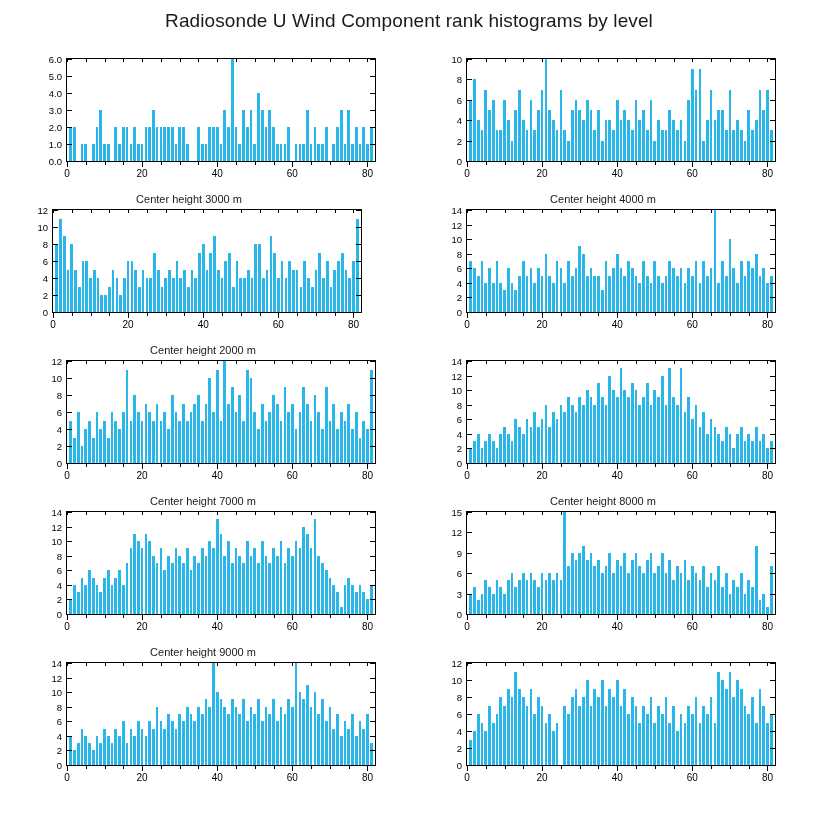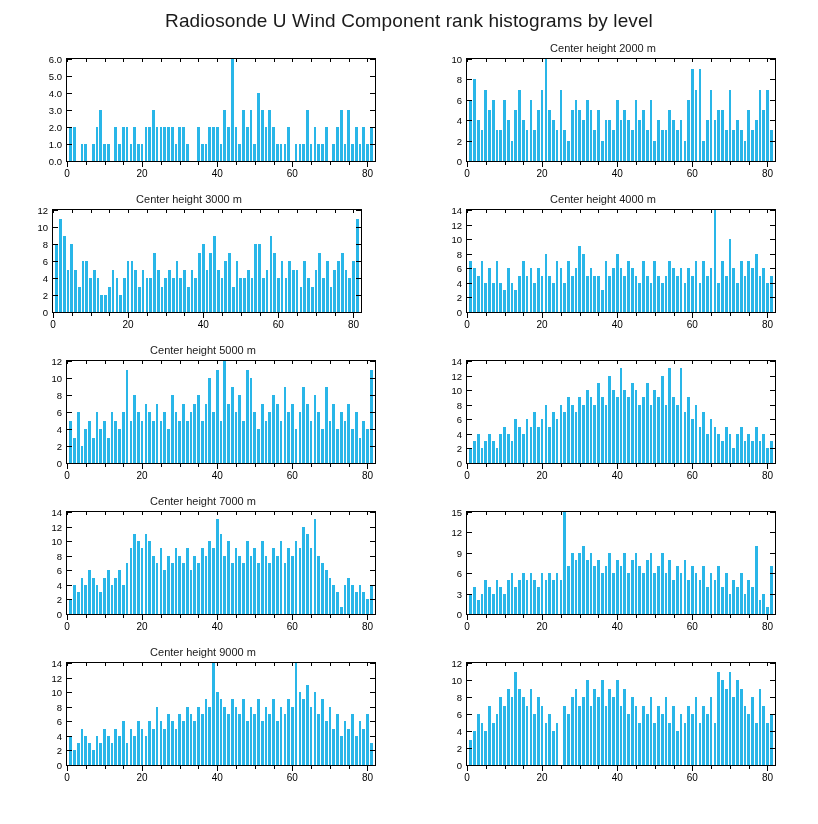--- a/index.html
+++ b/index.html
@@ -275,21 +275,20 @@
           <div class="xtick-mark" style="left: 301.488px;"></div>
           <div class="xtick-mark top" style="left: 301.488px;"></div>
           <div class="xtick-label" style="left: 1px;">0</div>
           <div class="xtick-label" style="left: 76.122px;">20</div>
           <div class="xtick-label" style="left: 151.244px;">40</div>
           <div class="xtick-label" style="left: 226.366px;">60</div>
           <div class="xtick-label" style="left: 301.488px;">80</div>
         </div>
       </div>
       <div class="panel" style="left: 418px; top: 42px;">
-        <div class="panel-title">Center height 2000 m</div>
         <div class="plotbox">
           <div class="bars">
             <div class="bar" style="left: 2.4039px; width: 2.70439px; height: 61.2px; background: rgb(41, 182, 232);"></div>
             <div class="bar" style="left: 6.16px; width: 2.70439px; height: 81.6px; background: rgb(41, 182, 232);"></div>
             <div class="bar" style="left: 9.9161px; width: 2.70439px; height: 40.8px; background: rgb(41, 182, 232);"></div>
             <div class="bar" style="left: 13.6722px; width: 2.70439px; height: 30.6px; background: rgb(41, 182, 232);"></div>
             <div class="bar" style="left: 17.4283px; width: 2.70439px; height: 71.4px; background: rgb(41, 182, 232);"></div>
             <div class="bar" style="left: 21.1844px; width: 2.70439px; height: 51px; background: rgb(41, 182, 232);"></div>
             <div class="bar" style="left: 24.9405px; width: 2.70439px; height: 61.2px; background: rgb(41, 182, 232);"></div>
             <div class="bar" style="left: 28.6966px; width: 2.70439px; height: 30.6px; background: rgb(41, 182, 232);"></div>
@@ -731,21 +730,21 @@
           <div class="xtick-mark" style="left: 301.488px;"></div>
           <div class="xtick-mark top" style="left: 301.488px;"></div>
           <div class="xtick-label" style="left: 1px;">0</div>
           <div class="xtick-label" style="left: 76.122px;">20</div>
           <div class="xtick-label" style="left: 151.244px;">40</div>
           <div class="xtick-label" style="left: 226.366px;">60</div>
           <div class="xtick-label" style="left: 301.488px;">80</div>
         </div>
       </div>
       <div class="panel" style="left: 18px; top: 344px;">
-        <div class="panel-title">Center height 5000 m</div>
+        <div class="panel-title">Center height 2000 m</div>
         <div class="plotbox">
           <div class="bars">
             <div class="bar" style="left: 2.4039px; width: 2.70439px; height: 42.5px; background: rgb(41, 182, 232);"></div>
             <div class="bar" style="left: 6.16px; width: 2.70439px; height: 25.5px; background: rgb(41, 182, 232);"></div>
             <div class="bar" style="left: 9.9161px; width: 2.70439px; height: 51px; background: rgb(41, 182, 232);"></div>
             <div class="bar" style="left: 13.6722px; width: 2.70439px; height: 17px; background: rgb(41, 182, 232);"></div>
             <div class="bar" style="left: 17.4283px; width: 2.70439px; height: 34px; background: rgb(41, 182, 232);"></div>
             <div class="bar" style="left: 21.1844px; width: 2.70439px; height: 42.5px; background: rgb(41, 182, 232);"></div>
             <div class="bar" style="left: 24.9405px; width: 2.70439px; height: 25.5px; background: rgb(41, 182, 232);"></div>
             <div class="bar" style="left: 28.6966px; width: 2.70439px; height: 51px; background: rgb(41, 182, 232);"></div>
@@ -1192,20 +1191,21 @@
           <div class="xtick-mark" style="left: 301.488px;"></div>
           <div class="xtick-mark top" style="left: 301.488px;"></div>
           <div class="xtick-label" style="left: 1px;">0</div>
           <div class="xtick-label" style="left: 76.122px;">20</div>
           <div class="xtick-label" style="left: 151.244px;">40</div>
           <div class="xtick-label" style="left: 226.366px;">60</div>
           <div class="xtick-label" style="left: 301.488px;">80</div>
         </div>
       </div>
       <div class="panel" style="left: 418px; top: 495px;">
+        <div class="panel-title">Center height 8000 m</div>
         <div class="plotbox">
           <div class="bars">
             <div class="bar" style="left: 2.4039px; width: 2.70439px; height: 20.4px; background: rgb(41, 182, 232);"></div>
             <div class="bar" style="left: 6.16px; width: 2.70439px; height: 27.2px; background: rgb(41, 182, 232);"></div>
             <div class="bar" style="left: 9.9161px; width: 2.70439px; height: 13.6px; background: rgb(41, 182, 232);"></div>
             <div class="bar" style="left: 13.6722px; width: 2.70439px; height: 20.4px; background: rgb(41, 182, 232);"></div>
             <div class="bar" style="left: 17.4283px; width: 2.70439px; height: 34px; background: rgb(41, 182, 232);"></div>
             <div class="bar" style="left: 21.1844px; width: 2.70439px; height: 27.2px; background: rgb(41, 182, 232);"></div>
             <div class="bar" style="left: 24.9405px; width: 2.70439px; height: 20.4px; background: rgb(41, 182, 232);"></div>
             <div class="bar" style="left: 28.6966px; width: 2.70439px; height: 34px; background: rgb(41, 182, 232);"></div>

